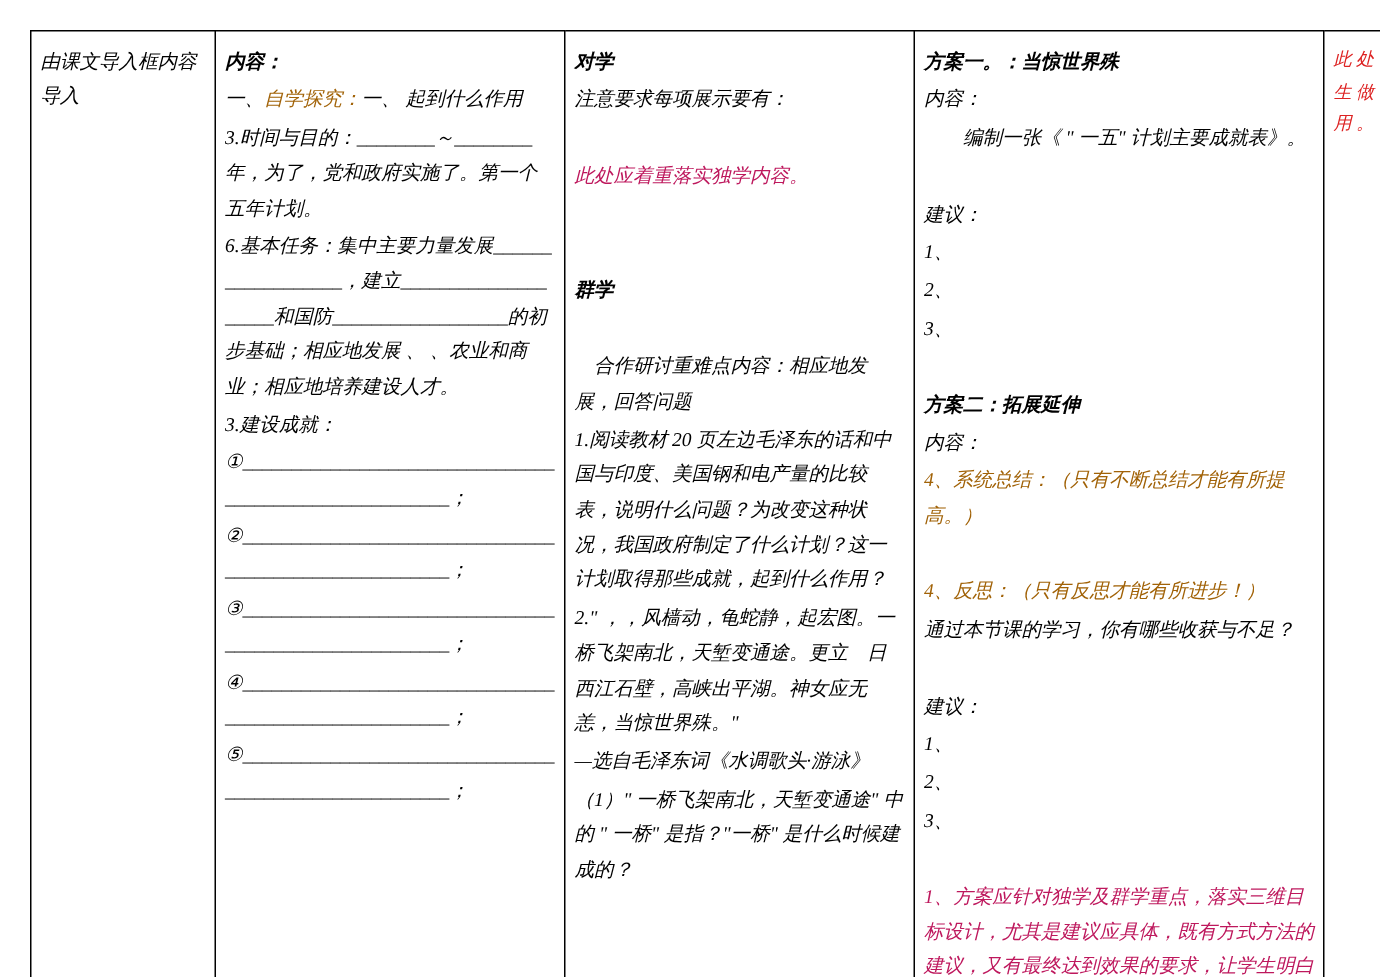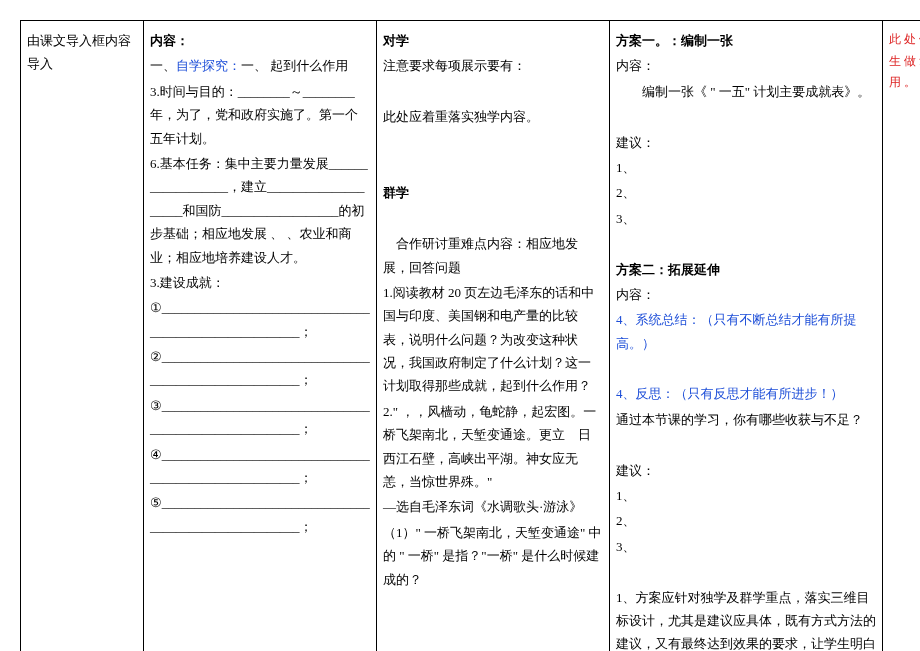--- a/index.html
+++ b/index.html
@@ -21,23 +21,23 @@
     padding: 8px 6px;
     line-height: 1.8;
     word-break: break-all;
   }
   .col1 { width: 110px; }
   .col2 { width: 220px; }
   .col3 { width: 220px; }
   .col4 { width: 260px; }
   .col5 { width: 60px; color: #d22; font-size: 12px; }
   .bold { font-weight: bold; }
-  .blue { color: #1d4ed8; }
-  .red { color: #000000; }
-  p { margin: 0 0 2px 0; }
+  .blue { color: #a16207; }
+  .red { color: #be185d; }
+  p { margin: 0 0 2px 0; font-style: italic; }
 </style>
 </head>
 <body>
 
 <table class="page-table">
   <tbody>
       <tr>
 
     <td class="col1">
       <p>由课文导入框内容导入</p>
@@ -68,21 +68,21 @@
       <p class="bold">群学</p>
       <p>&nbsp;</p>
       <p>　合作研讨重难点内容：相应地发展，回答问题</p>
       <p>1.阅读教材 20 页左边毛泽东的话和中国与印度、美国钢和电产量的比较表，说明什么问题？为改变这种状况，我国政府制定了什么计划？这一计划取得那些成就，起到什么作用？</p>
       <p>2." ，，风樯动，龟蛇静，起宏图。一桥飞架南北，天堑变通途。更立　日 西江石壁，高峡出平湖。神女应无恙，当惊世界殊。"</p>
       <p>—选自毛泽东词《水调歌头·游泳》</p>
       <p>（1）" 一桥飞架南北，天堑变通途" 中的 " 一桥" 是指？"一桥" 是什么时候建成的？</p>
     </td>
 
     <td class="col4">
-      <p class="bold">方案一。：编制一张</p>
+      <p class="bold">方案一。：当惊世界殊</p>
       <p>内容：</p>
       <p>　　编制一张《 " 一五" 计划主要成就表》。</p>
       <p>&nbsp;</p>
       <p>建议：</p>
       <p>1、</p>
       <p>2、</p>
       <p>3、</p>
       <p>&nbsp;</p>
       <p class="bold">方案二：拓展延伸</p>
       <p>内容：</p>

